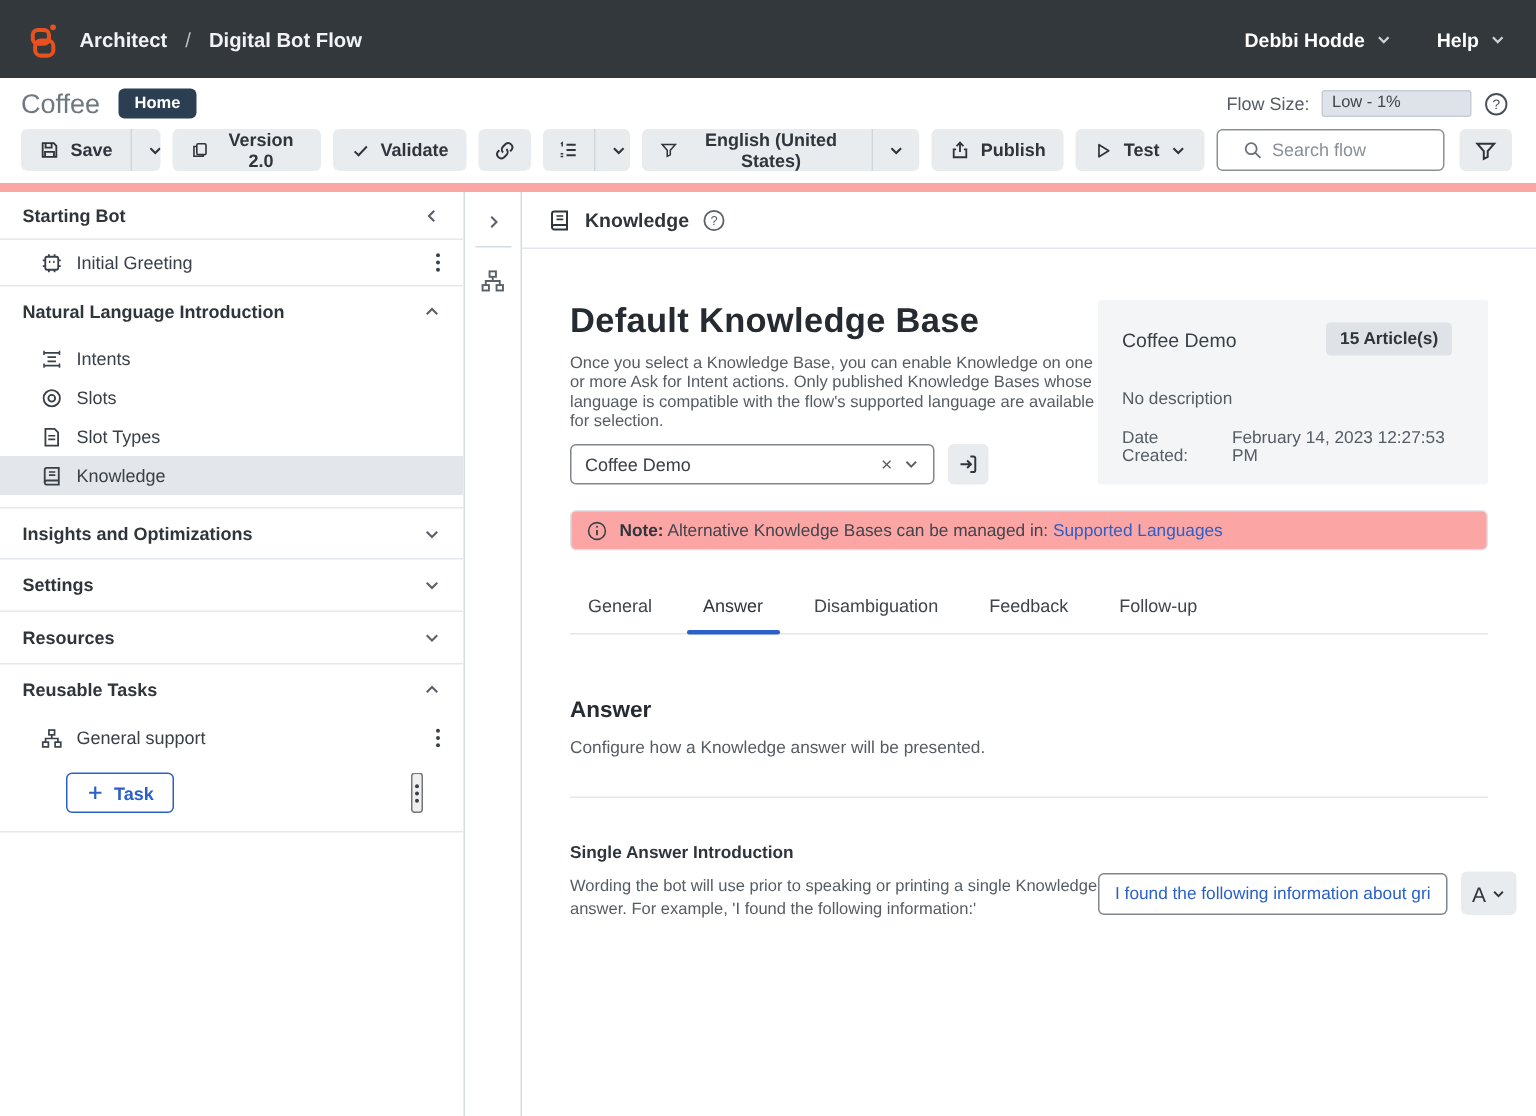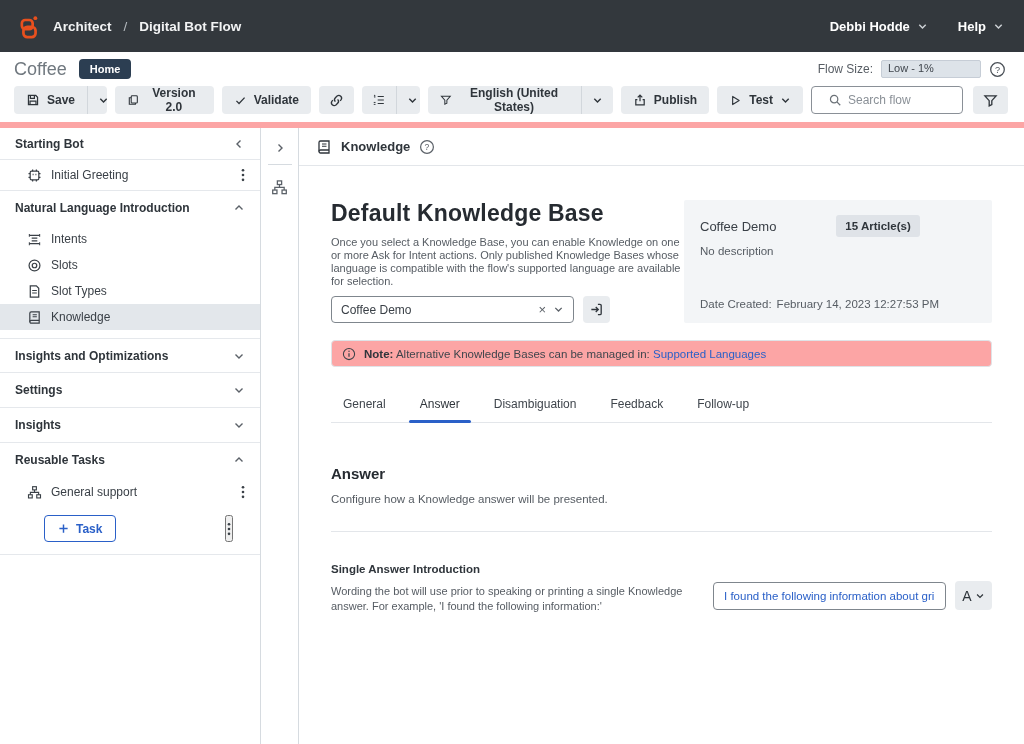--- a/index.html
+++ b/index.html
@@ -36,21 +36,21 @@
   .toolbar-right { margin-left:auto; display:flex; align-items:center; gap:10px; }
   .search-box { width:152px; height:28px; border:1px solid #8a9097; border-radius:4px; display:flex; align-items:center; padding:0 16px; gap:6px; background:#fff; }
   .search-box svg { stroke:#6b7177; flex:none; }
   .search-box input { border:none; outline:none; width:100%; font-family:inherit; font-size:12px; color:#3a4047; background:transparent; }
   .search-box input::placeholder { color:#8a9097; }
 
   
   .workspace { flex:1; display:flex; min-height:0; }
 
   
-  .sidebar { width:261px; flex:none; border-right:1px solid #d6dbe0; display:flex; flex-direction:column; overflow:hidden; }
+  .sidebar { width:310px; flex:none; border-right:1px solid #d6dbe0; display:flex; flex-direction:column; overflow:hidden; }
   .side-div { border-top:1px solid #e5e8ec; }
   .side-header { height:31px; display:flex; align-items:center; padding:0 15px; font-size:12px; font-weight:700; color:#2f353b; cursor:pointer; }
   .side-header .chev { margin-left:auto; }
   .side-header svg { stroke:#5b6168; }
   .side-item { height:26px; display:flex; align-items:center; gap:9px; padding:0 15px 0 27px; font-size:12px; color:#3a4047; cursor:pointer; }
   .side-item svg { stroke:#3a4047; flex:none; }
   .side-item.selected { background:#e3e7eb; }
   .side-row { display:flex; align-items:center; }
   .side-row .kebab { margin-left:auto; margin-right:10px; background:none; border:none; cursor:pointer; padding:4px 5px; }
   .side-row .kebab svg { fill:#3a4047; stroke:none; }
@@ -84,21 +84,21 @@
   .kb-select .spacer { flex:1; }
   .kb-select .clear-x { font-size:13px; color:#5b6168; padding:0 7px 0 0; cursor:pointer; }
   .kb-select svg { stroke:#5b6168; }
   .open-kb-btn { margin-left:9px; width:27px; height:27px; background:#e9ecef; border:none; border-radius:4px; display:flex; align-items:center; justify-content:center; cursor:pointer; }
   .open-kb-btn svg { stroke:#2f353b; }
 
   .info-card { margin-left:auto; width:308px; min-height:123px; background:#f3f5f7; border-radius:2px; padding:15px 16px 13px; display:flex; flex-direction:column; }
   .info-card .row1 { display:flex; align-items:center; gap:12px; }
   .info-card .kb-name { font-size:13px; color:#3a4047; }
   .articles-badge { background:#dfe3e8; border-radius:3px; font-size:11.5px; font-weight:700; color:#2f353b; padding:5px 9px;margin-left:48px; }
-  .info-card .nodesc { margin-top:8px; font-size:11.5px; color:#565c63; }
+  .info-card .nodesc { margin-top:23px; font-size:11.5px; color:#565c63; }
   .info-card .date-row { margin-top:auto; font-size:11.5px; color:#565c63; display:flex; gap:5px; }
 
   .note-bar { margin-top:17px; background:#fca5a5; border:1px solid #dfe3e7; border-radius:4px; height:27px; display:flex; align-items:center; gap:8px; padding:0 10px; font-size:11.5px; color:#3f454c; }
   .note-bar svg { stroke:#3a4047; flex:none; }
   .note-bar b { color:#2f353b; }
   .note-bar a { color:#2a60c8; text-decoration:none; cursor:pointer; }
 
   .tabs { margin-top:20px; display:flex; border-bottom:1px solid #e3e6ea; }
   .tab { padding:10px 17px 11px; font-size:12px; color:#3f454c; cursor:pointer; position:relative; }
   .tab:first-child { padding-left:12px; }
@@ -330,21 +330,21 @@
       </div>
       <div class="side-div"></div>
       <div class="side-header" style="height:34px">
         <span>Settings</span>
         <svg class="i chev" width="12" height="12" viewBox="0 0 12 12" fill="none" stroke-width="1.4">
             <path d="M2.5 4.5 6 8l3.5-3.5"></path>
           </svg>
       </div>
       <div class="side-div"></div>
       <div class="side-header" style="height:34px">
-        <span>Insights</span>
+        <span>Resources</span>
         <svg class="i chev" width="12" height="12" viewBox="0 0 12 12" fill="none" stroke-width="1.4">
             <path d="M2.5 4.5 6 8l3.5-3.5"></path>
           </svg>
       </div>
       <div class="side-div"></div>
       <div class="side-header" style="height:34px">
         <span>Reusable Tasks</span>
         <svg class="i chev" width="12" height="12" viewBox="0 0 12 12" fill="none" stroke-width="1.4">
             <path d="M2.5 7.5 6 4l3.5 3.5"></path>
           </svg>

